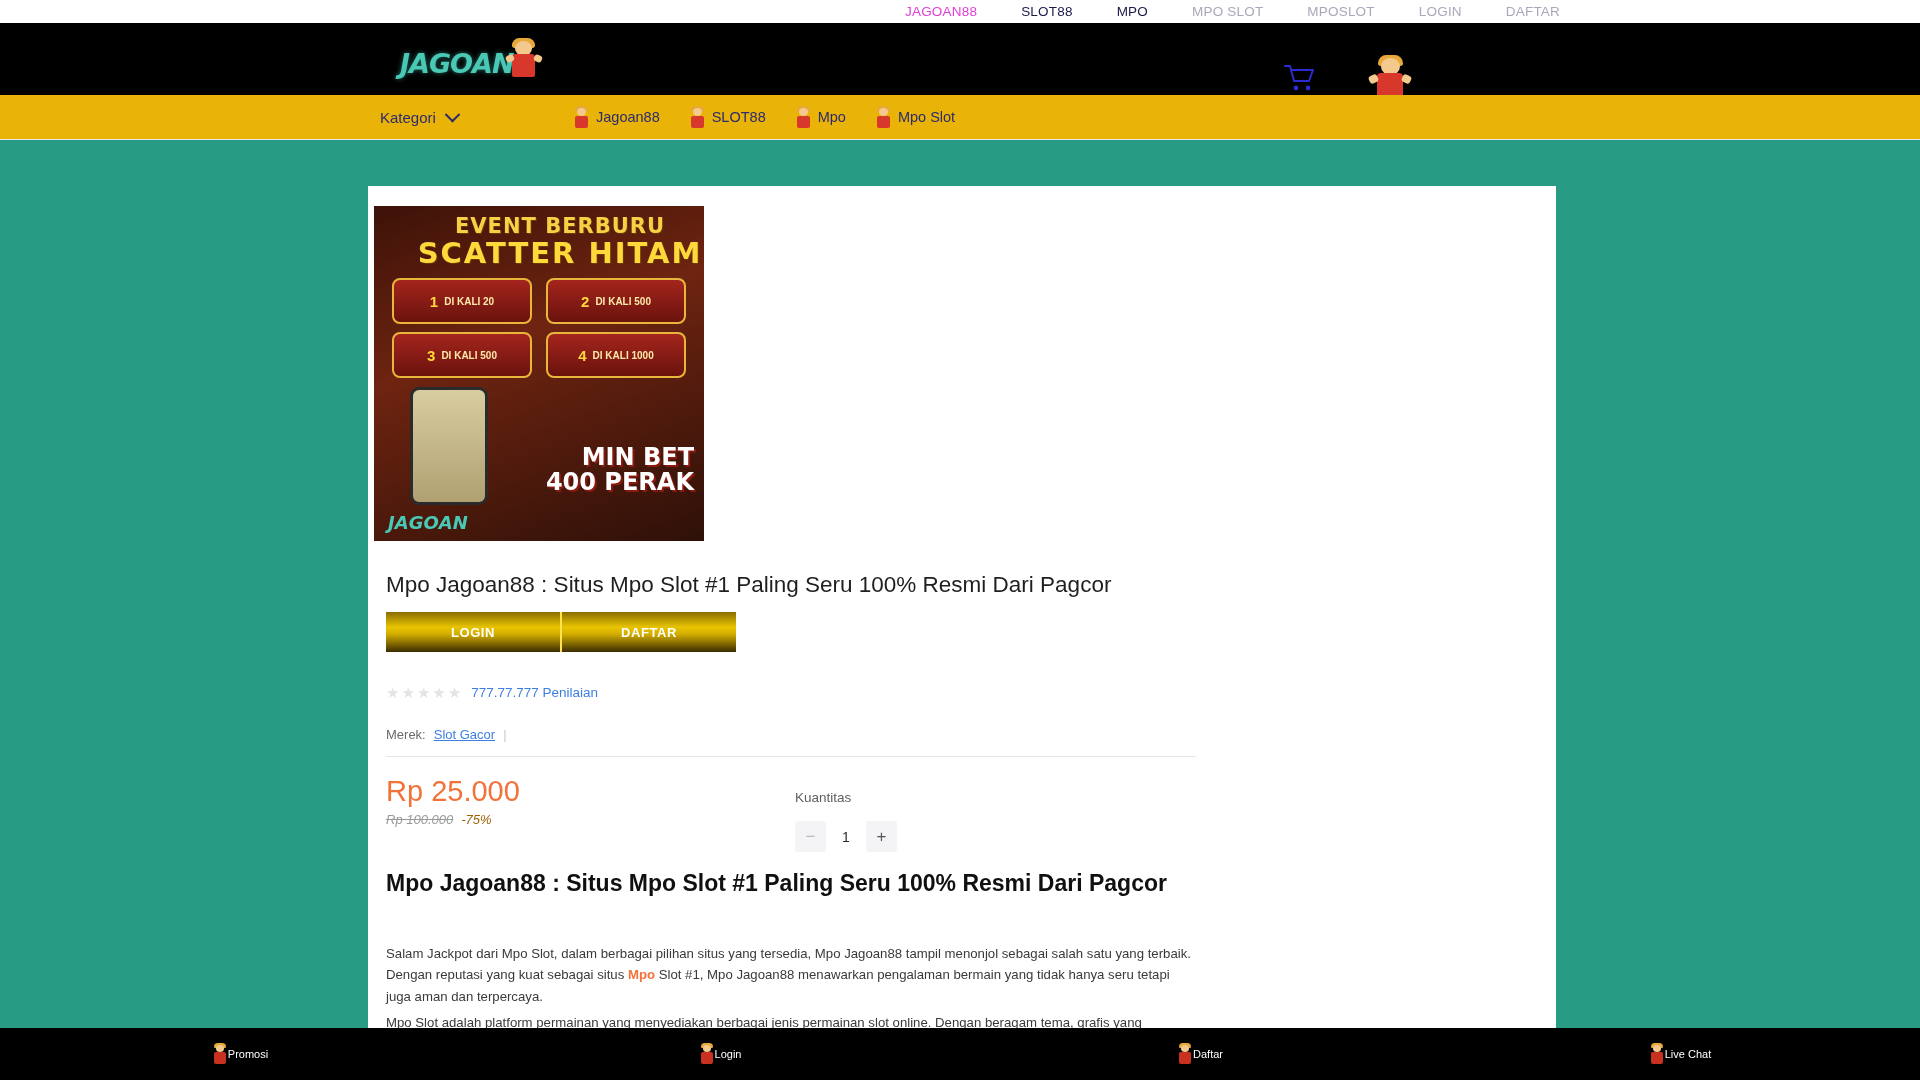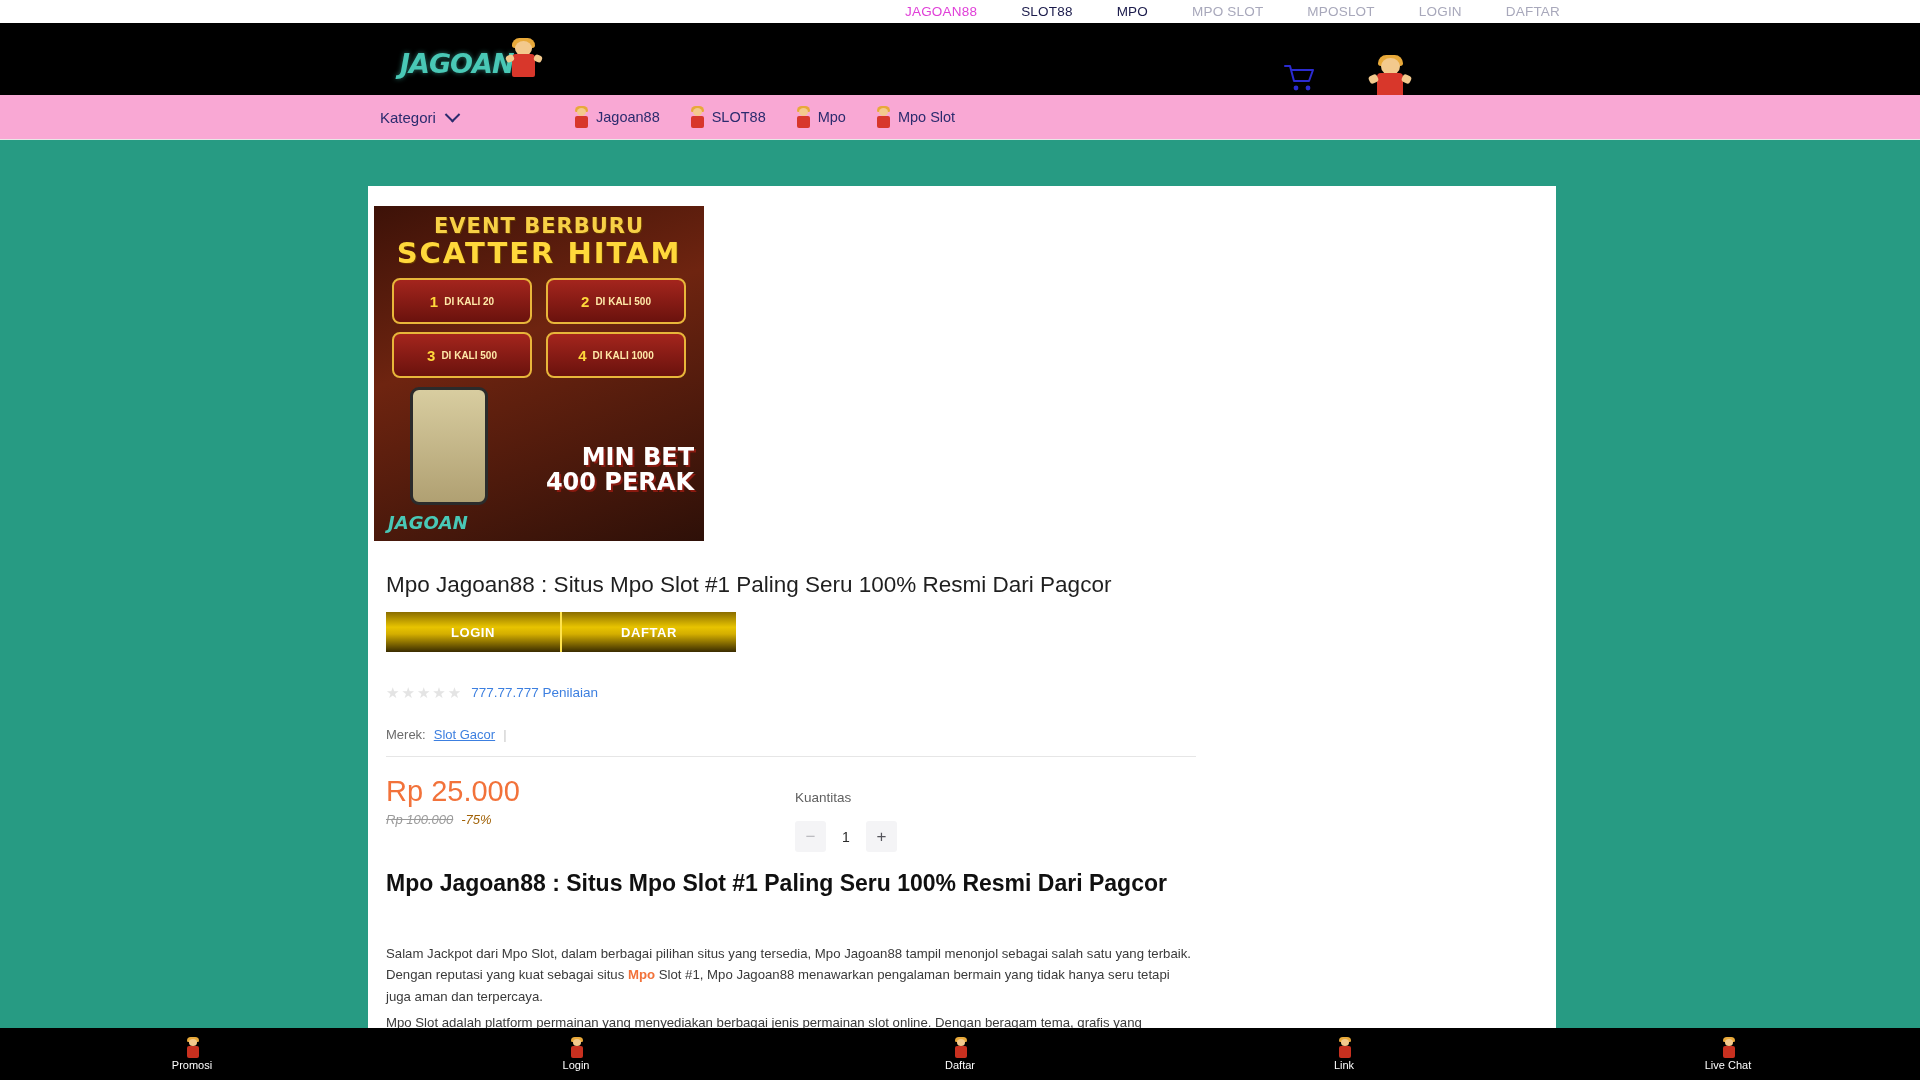--- a/index.html
+++ b/index.html
@@ -89,21 +89,21 @@
   }
   .av-head  { position:absolute; left:11px; top:3px; width:19px; height:17px; background:#f3c98d; border-radius:50%; }
   .av-hair  { position:absolute; left:8px;  top:0px; width:25px; height:11px; background:#e8a93a; border-radius:12px 12px 4px 4px; }
   .av-body  { position:absolute; left:7px;  top:18px; width:26px; height:27px; background:#d8372b; border-radius:4px; }
   .av-arm-l { position:absolute; left:-1px; top:20px; width:9px; height:8px; background:#f3c98d; border-radius:3px; transform:rotate(-25deg); }
   .av-arm-r { position:absolute; right:-1px;top:20px; width:9px; height:8px; background:#f3c98d; border-radius:3px; transform:rotate(25deg); }
 
   
   .catnav {
     height: 45px; width: 100%;
-    background: #f9a8d4;
+    background: #eab308;
     display: flex; align-items: center;
     border-bottom: 1px solid #e8e8e8;
     position: relative;
     padding-left: 44px;
   }
   .kategori {
     position: absolute; left: 380px;
     display: flex; align-items: center; gap: 11px;
     font-size: 15px; color: #2b2b6e; cursor: pointer;
   }
@@ -144,20 +144,21 @@
     position: absolute; left: 374px; top: 206px;
     width: 330px; height: 335px;
     background: linear-gradient(160deg,#3d1208 0%,#6e2410 40%,#2e1008 100%);
     overflow: hidden;
   }
   .pi-title1, .pi-title2 {
     position: absolute; width: 100%; text-align: center;
     font-family: "DejaVu Sans", sans-serif; font-weight: 700;
     color: #f7d046; letter-spacing: 1px;
     text-shadow: 1px 1px 0 #6b3c00;
+    margin-left: 21px;
   }
   .pi-title1 { top: 8px;  font-size: 21px; }
   .pi-title2 { top: 30px; font-size: 29px; color: #ffd83b; letter-spacing: 2px; }
   .pi-chips { position: absolute; top: 72px; left: 18px; width: 294px;
               display: grid; grid-template-columns: 1fr 1fr; gap: 8px 14px; }
   .pi-chip {
     height: 46px; border-radius: 8px;
     background: linear-gradient(180deg,#a4251d,#6a120d);
     border: 2px solid #e8b63a;
     display: flex; align-items: center; justify-content: center;
@@ -268,21 +269,21 @@
   .hl-link { color: #e0452a; font-weight: 700; text-decoration: underline; }
 
   
   .bottomnav {
     position: absolute; left: 0; bottom: 0;
     width: 1920px; height: 52px;
     background: #000000;
     display: flex; align-items: center;
   }
   .bn-item {
-    flex: 1; display: flex; flex-direction: column;
+    flex: 1; display: flex; flex-direction: row;
     align-items: center; justify-content: center; gap: 1px;
     cursor: pointer;
   }
   .bn-label { font-size: 11px; color: #ffffff; }
   .bn-char { width: 15px; height: 20px; position: relative; }
   .bc-head { position:absolute; left:4px; top:1px; width:8px; height:7px; background:#f3c98d; border-radius:50%; }
   .bc-hair { position:absolute; left:2px; top:-1px; width:12px; height:5px; background:#e8a93a; border-radius:6px 6px 2px 2px; }
   .bc-body { position:absolute; left:2px; top:8px; width:12px; height:12px; background:#c8301f; border-radius:2px; }
 </style>
 </head>
@@ -474,23 +475,15 @@
         <span class="bc-body"></span>
     </span>
     <span class="bn-label">Daftar</span>
   </div>
   <div class="bn-item">
     <span class="bn-char">
       <span class="bc-hair"></span>
         <span class="bc-head"></span>
         <span class="bc-body"></span>
     </span>
-    <span class="bn-label">Link</span>
-  </div>
-  <div class="bn-item">
-    <span class="bn-char">
-      <span class="bc-hair"></span>
-        <span class="bc-head"></span>
-        <span class="bc-body"></span>
-    </span>
     <span class="bn-label">Live Chat</span>
   </div>
 </div>
 
 </body></html>

